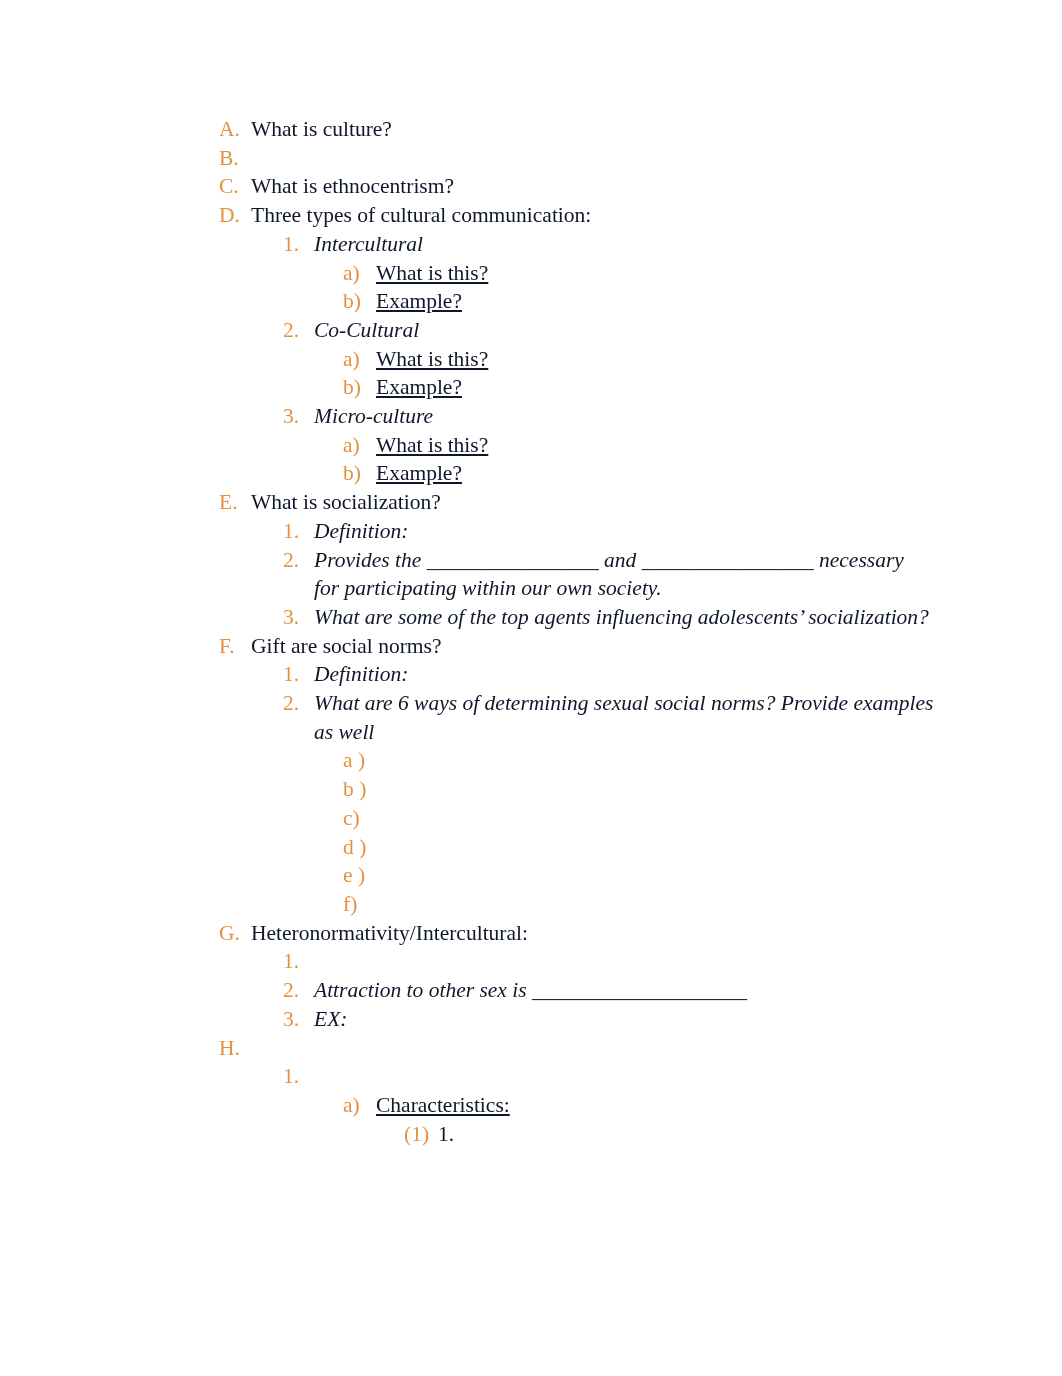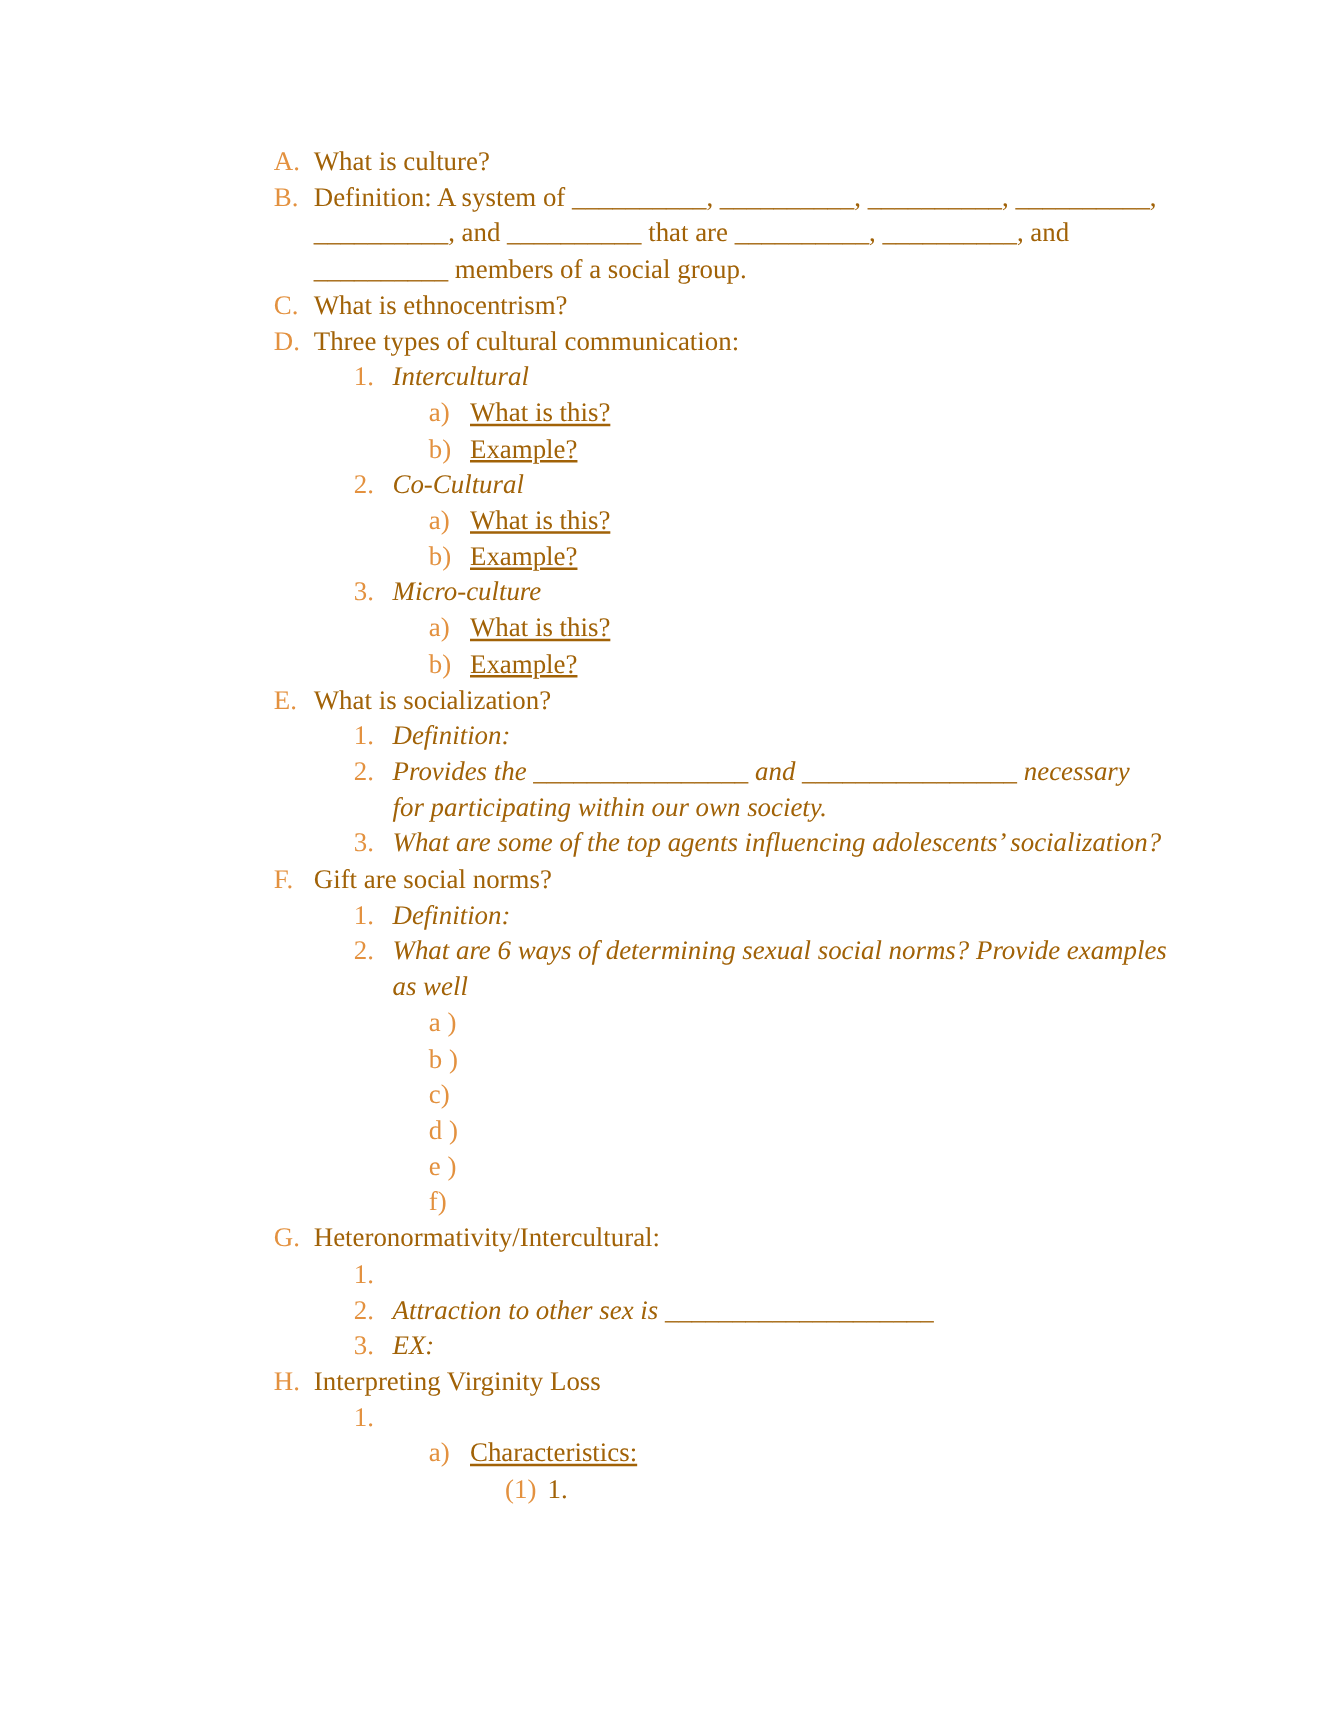--- a/index.html
+++ b/index.html
@@ -43,21 +43,21 @@
 
   .marker {
     flex: 0 0 auto;
     white-space: pre;
     text-align: left;
     color: #e3913f;
   }
 
   .body {
     flex: 1 1 auto;
-    color: #a16207;
+    color: #0f172a;
   }
 
   
   .lvl1 { padding-left: 219px; }
   .lvl1 > .marker { width: 32px; }
 
   
   .lvl2 { padding-left: 283px; }
   .lvl2 > .marker { width: 31px; }
   .lvl2 > .body { max-width: 620px; font-style: italic; }
@@ -82,21 +82,20 @@
 <body>
 
 <div class="page">
   <div class="outline" id="outline-root">
       <div class="item lvl1">
         <span class="marker">A.</span>
         <span class="body">What is culture?</span>
       </div>
       <div class="item lvl1">
         <span class="marker">B.</span>
-        <span class="body wide">Definition: A system of __________, __________, __________, __________, __________, and __________  that are __________, __________, and __________ members of a social group.</span>
       </div>
       <div class="item lvl1">
         <span class="marker">C.</span>
         <span class="body">What is ethnocentrism?</span>
       </div>
       <div class="item lvl1">
         <span class="marker">D.</span>
         <span class="body">Three types of cultural communication:</span>
       </div>
       <div class="item lvl2">
@@ -197,21 +196,20 @@
       <div class="item lvl2">
         <span class="marker">2.</span>
         <span class="body">Attraction to other sex is ____________________</span>
       </div>
       <div class="item lvl2">
         <span class="marker">3.</span>
         <span class="body">EX:</span>
       </div>
       <div class="item lvl1">
         <span class="marker">H.</span>
-        <span class="body">Interpreting Virginity Loss</span>
       </div>
       <div class="item lvl2">
         <span class="marker">1.</span>
       </div>
       <div class="item lvl3">
         <span class="marker">a)</span>
         <span class="body">Characteristics:</span>
       </div>
       <div class="item lvl4">
         <span class="marker">(1)</span>

